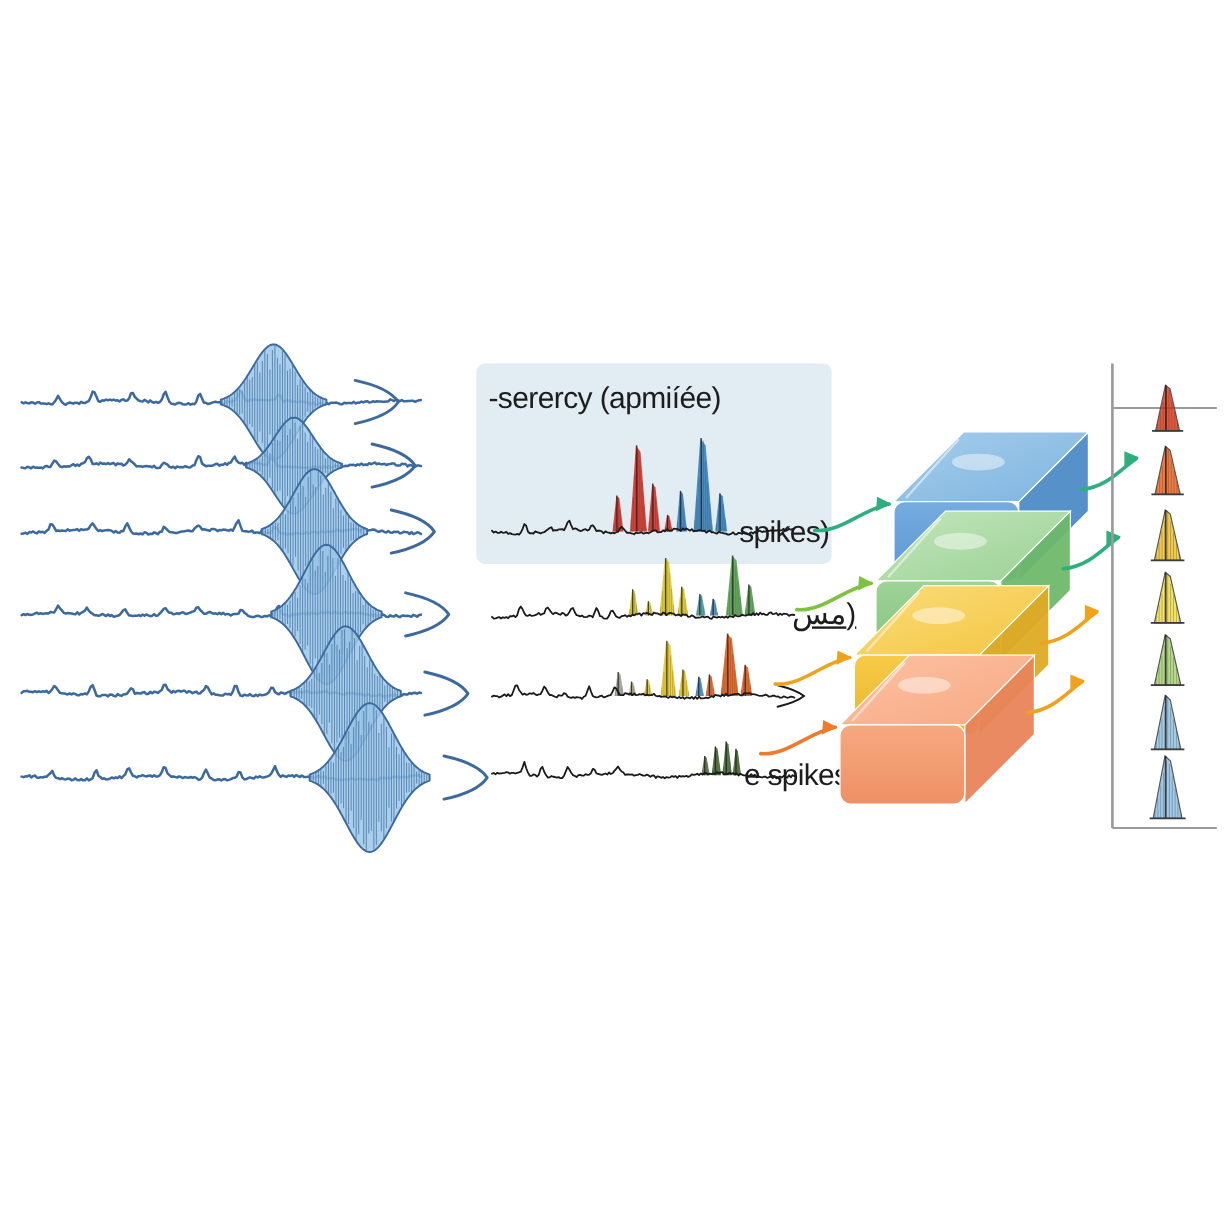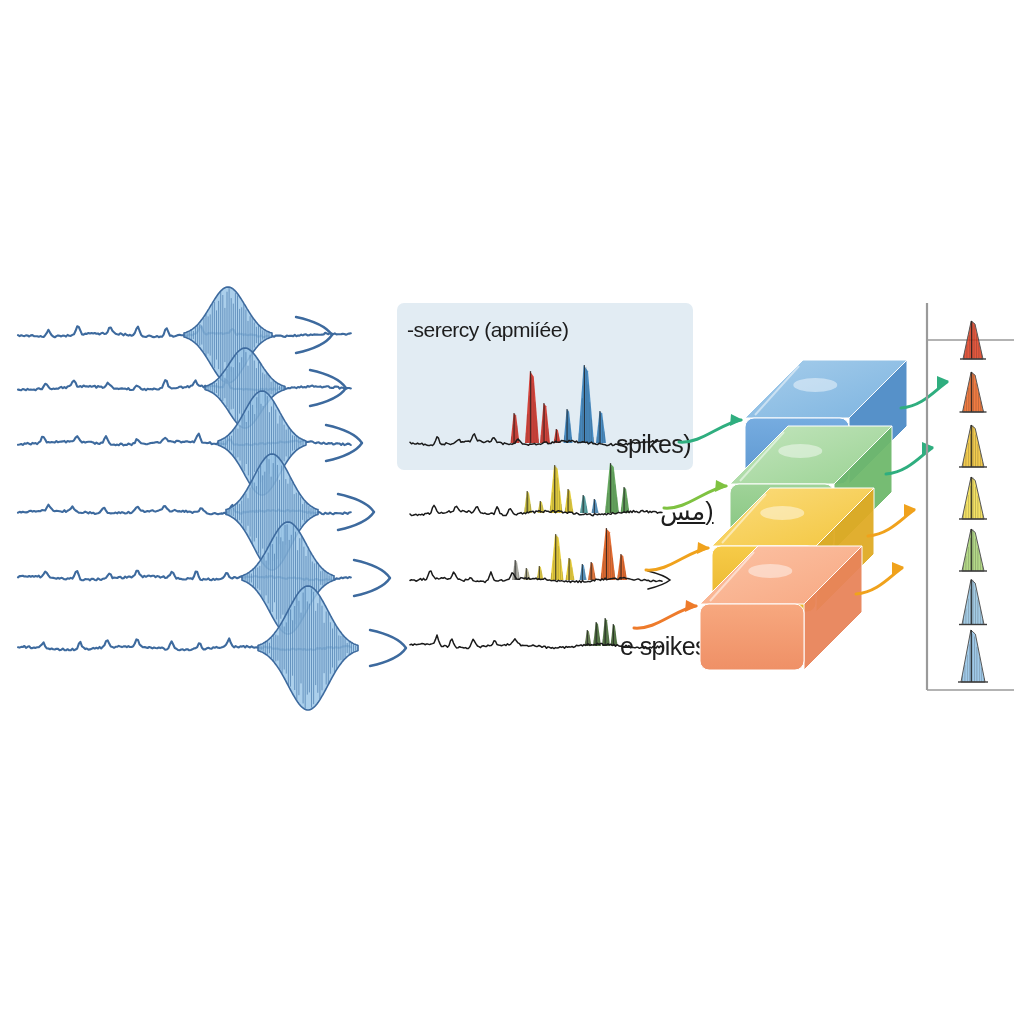--- a/index.html
+++ b/index.html
@@ -8,21 +8,21 @@
     font-family:"Liberation Sans","DejaVu Sans",sans-serif;
     background:#ffffff;
   }
   #figure{position:absolute;left:0;top:0;width:1024px;height:1024px;}
   .lbl{
     position:absolute;
     color:#1d1d1d;
     white-space:nowrap;
     font-family:"Liberation Sans","DejaVu Sans",sans-serif;
   }
-  #panel-title{ font-size:21px; letter-spacing:-0.5px; }
+  #panel-title{ font-size:25px; letter-spacing:-0.5px; }
   .trace-label{ font-size:25px; letter-spacing:-0.6px; }
   #highlight-panel{
     position:absolute;
     left:397px; top:303px; width:296px; height:167px;
     background:#e2ecf3;
     border-radius:7px;
   }
   .svg-layer{position:absolute;left:0;top:0;width:1024px;height:1024px;overflow:visible;}
 </style>
 </head>

